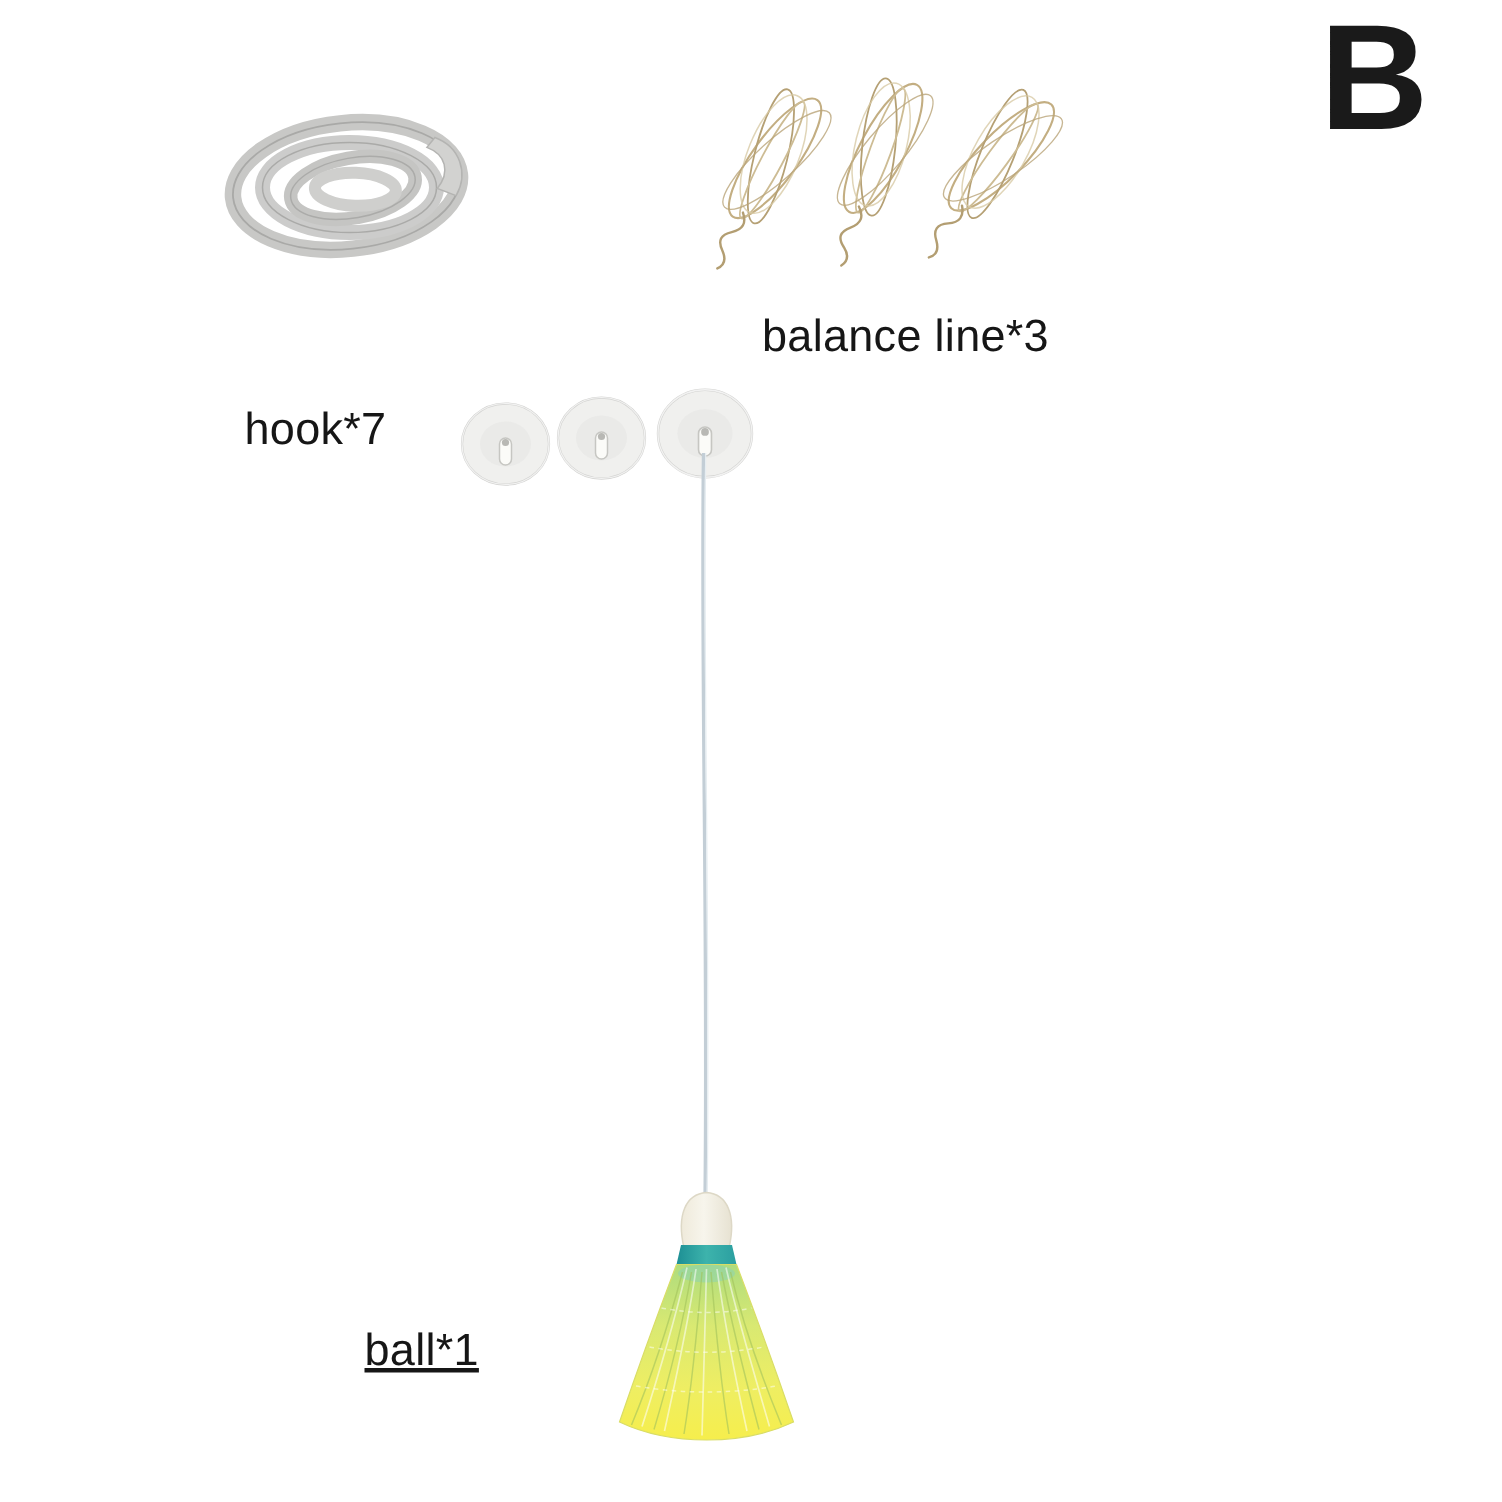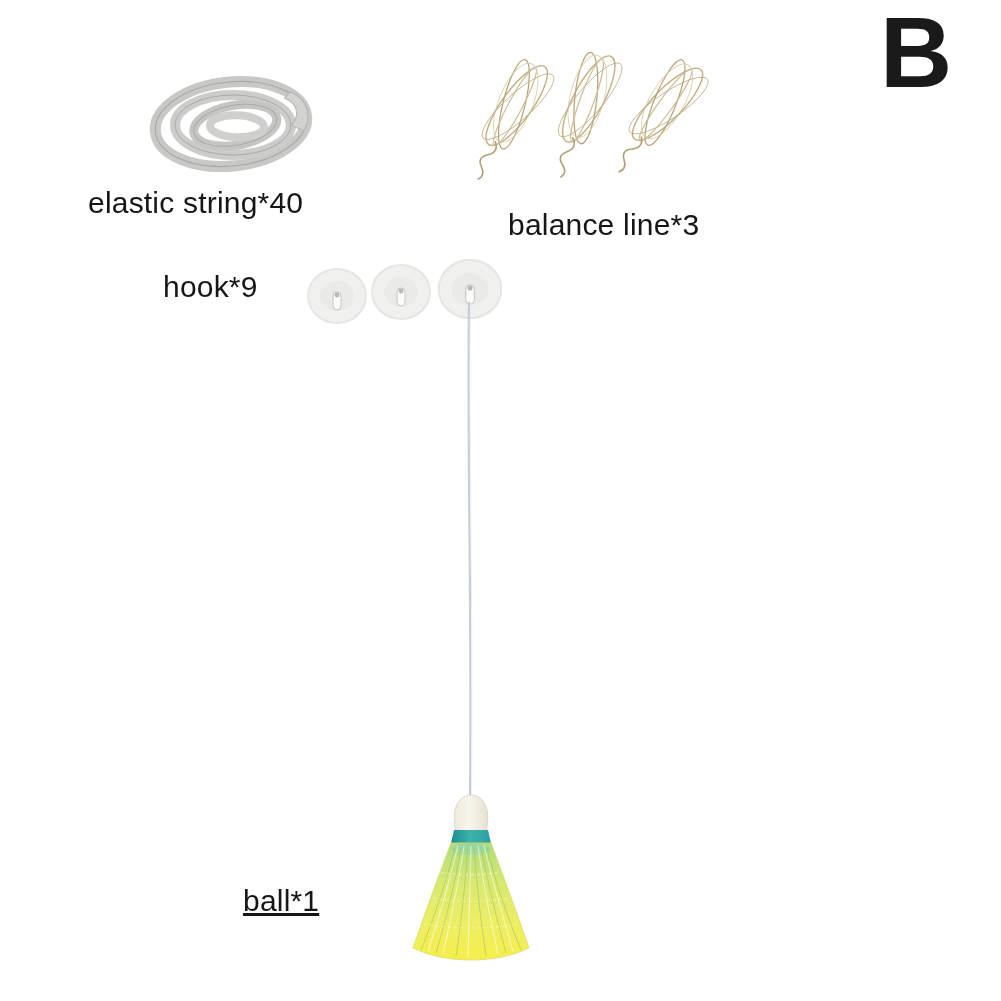--- a/index.html
+++ b/index.html
@@ -128,20 +128,19 @@
         <path d="M 484 845 C 492 880, 504 920, 513 951"></path>
       </g>
       <g stroke="#ffffff" stroke-width="1" opacity="0.5" fill="none" stroke-dasharray="3 3">
         <path d="M 441 872 Q 471 878 501 872"></path>
         <path d="M 433 898 Q 471 905 509 898"></path>
         <path d="M 424 924 Q 471 932 518 924"></path>
       </g>
     </g>
   </svg>
 
-  <div class="part-label label-elastic">elastic string*40</div>
   <div class="part-label label-balance">balance line*3</div>
-  <div class="part-label label-hook">hook*9</div>
+  <div class="part-label label-hook">hook*7</div>
   <div class="part-label label-ball">ball*1</div>
 
   <div class="variant-letter">B</div>
 
 </div>
 
 </body></html>

